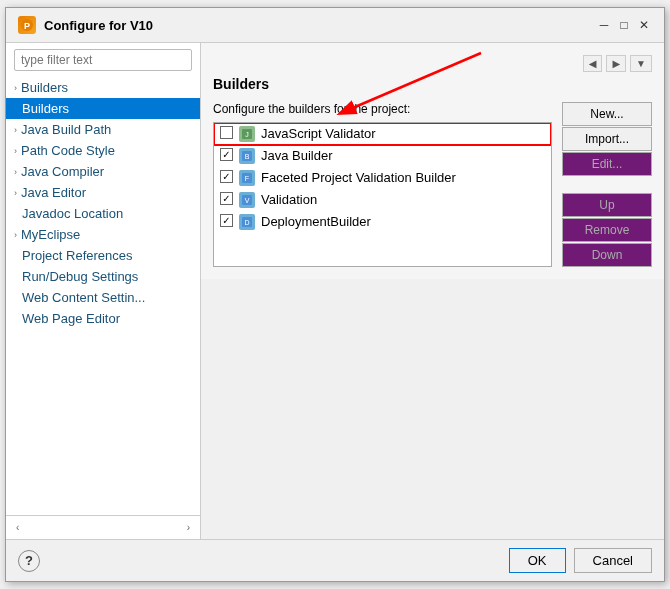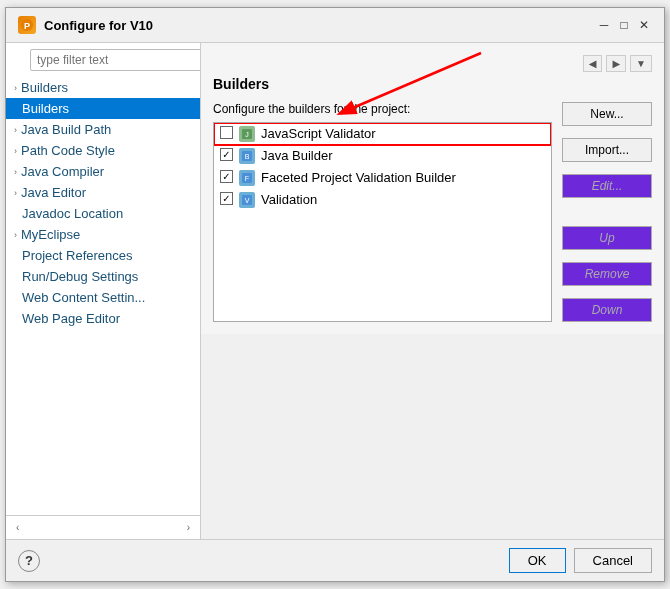--- a/index.html
+++ b/index.html
@@ -77,21 +77,21 @@
     }
     .sidebar {
       width: 195px;
       background: #fff;
       border-right: 1px solid #ccc;
       display: flex;
       flex-direction: column;
       overflow: hidden;
     }
     .filter-input {
-      margin: 6px 24px;
+      margin: 6px 8px;
       padding: 3px 6px;
       border: 1px solid #bbb;
       border-radius: 2px;
       font-size: 12px;
       color: #c2410c;
       width: calc(100% - 16px);
     }
     .sidebar-list {
       flex: 1;
       overflow-y: auto;
@@ -199,37 +199,36 @@
       align-items: center;
       justify-content: center;
     }
     .builder-icon svg {
       width: 12px;
       height: 12px;
     }
     .right-buttons {
       display: flex;
       flex-direction: column;
-      gap: 12px;
+      gap: 1px;
       width: 90px;
       justify-content: flex-end;
     }
     .right-btn {
       padding: 4px 8px;
       border: 1px solid #aaa;
       background: #f0f0f0;
       cursor: pointer;
       font-size: 12px;
       text-align: center;
     }
     .right-btn:disabled, .right-btn.disabled {
       color: #aaa;
       cursor: default;
-      background: #6d28d9;
-      font-style: italic;
+      background: #701a75;
     }
     .right-btn.spacer { margin-top: 8px; }
     .main-wrapper {
       position: relative;
       flex: 1;
     }
     .nav-arrows {
       display: flex;
       justify-content: flex-end;
       gap: 4px;
@@ -425,20 +424,30 @@
                 <div class="builder-checkbox checked"></div>
                 <div class="builder-icon" style="background:#6baed6;">
                   <svg viewBox="0 0 12 12">
                       <rect x="1" y="1" width="10" height="10" fill="#4a90d9" rx="1"></rect>
                       <text x="6" y="9" text-anchor="middle" font-size="7" fill="white">V</text>
                     </svg>
                 </div>
                 <span>Validation</span>
               </div>
 
+              <div class="builder-item">
+                <div class="builder-checkbox checked"></div>
+                <div class="builder-icon" style="background:#6baed6;">
+                  <svg viewBox="0 0 12 12">
+                      <rect x="1" y="1" width="10" height="10" fill="#4a90d9" rx="1"></rect>
+                      <text x="6" y="9" text-anchor="middle" font-size="7" fill="white">D</text>
+                    </svg>
+                </div>
+                <span>DeploymentBuilder</span>
+              </div>
             </div>
           </div>
 
           <div class="right-buttons">
             <button class="right-btn">New...</button>
             <button class="right-btn">Import...</button>
             <button class="right-btn disabled">Edit...</button>
             <button class="right-btn spacer disabled" style="margin-top:16px;">Up</button>
             <button class="right-btn disabled">Remove</button>
             <button class="right-btn disabled">Down</button>

